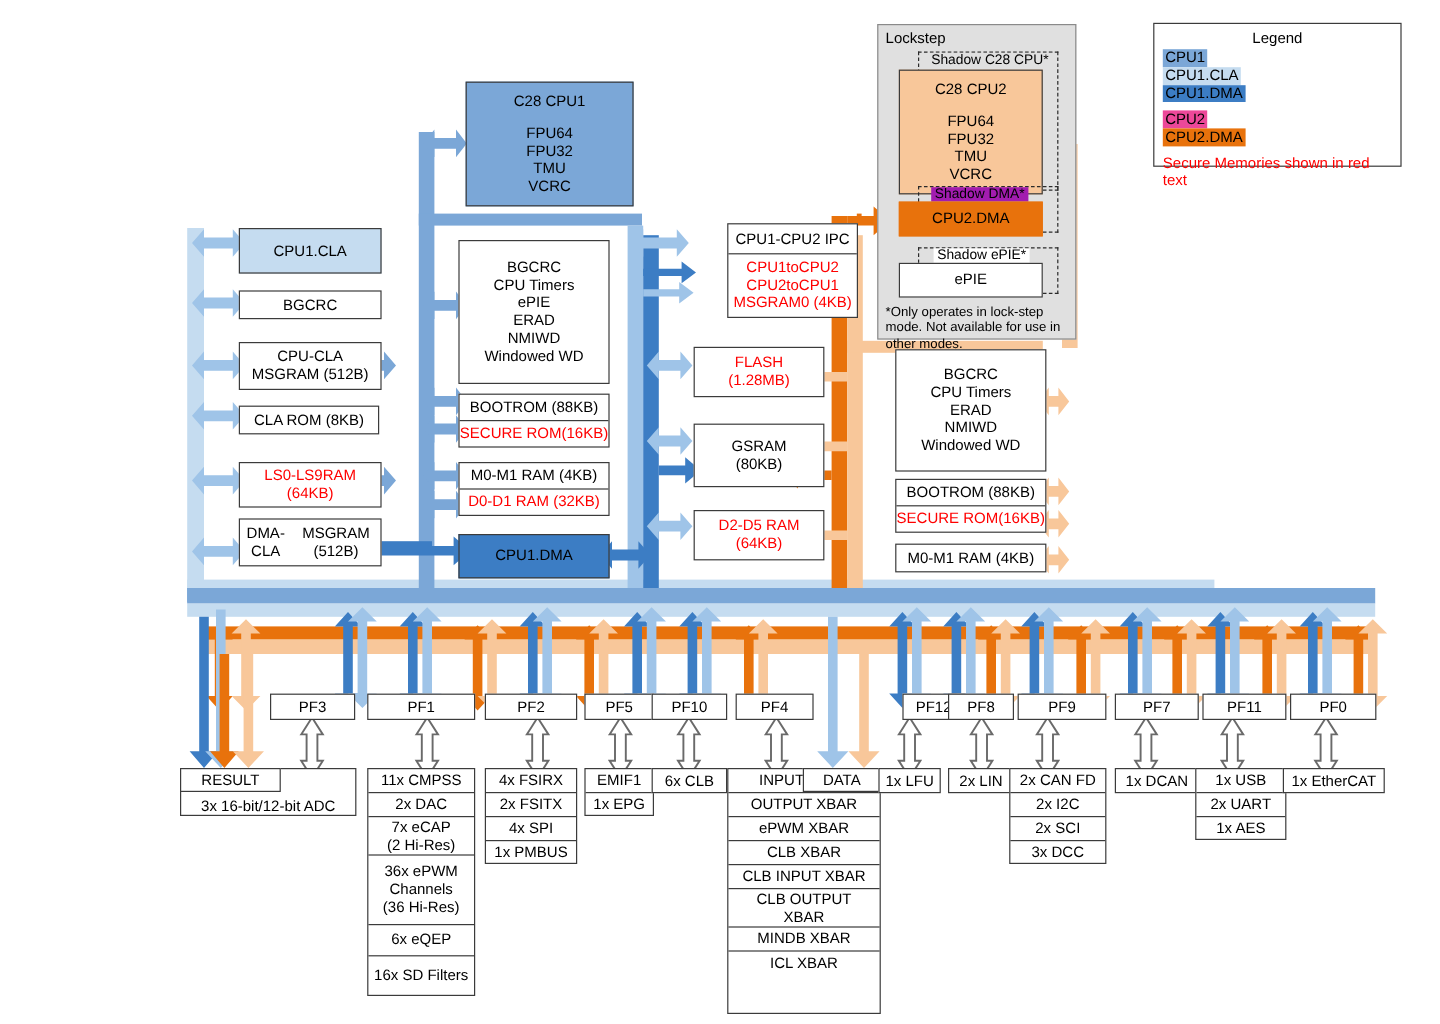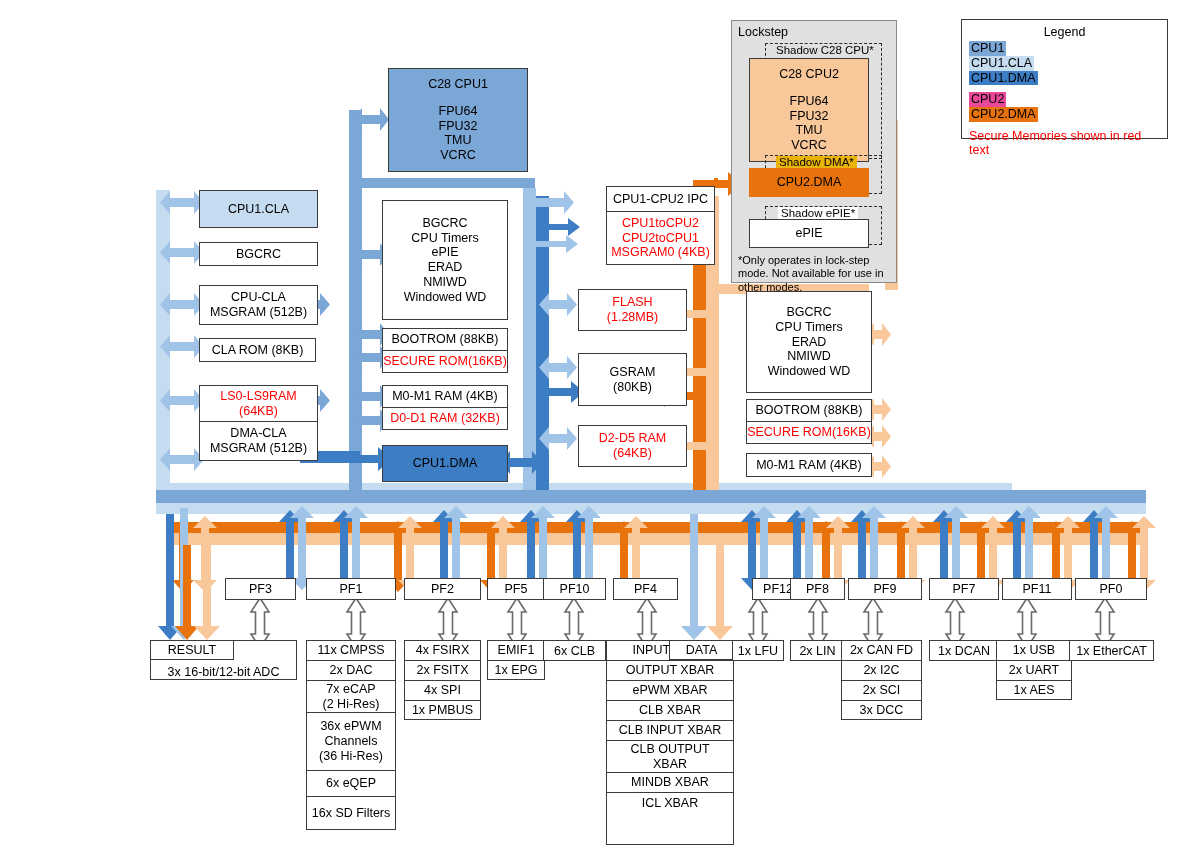--- a/index.html
+++ b/index.html
@@ -251,21 +251,21 @@
 <div class="box" style="left:199px;top:285px;width:119px;height:40px;flex-direction:column;">
   <div>CPU-CLA</div>
     <div>MSGRAM (512B)</div>
 </div>
 <div class="box" style="left:199px;top:338px;width:117px;height:24px;">
   <span>CLA ROM (8KB)</span>
 </div>
 <div class="box red" style="left:199px;top:385px;width:119px;height:38px;">
   <span>LS0-LS9RAM (64KB)</span>
 </div>
-<div class="box" style="left:199px;top:421px;width:119px;height:40px;flex-direction:column;">
+<div class="box" style="left:199px;top:432px;width:119px;height:40px;">
   <div>DMA-CLA</div>
     <div>MSGRAM (512B)</div>
 </div>
 
 <div class="stack" style="left:578px;top:186px;width:109px;height:79px;margin-left:28px;">
   <div style="height:25px;">CPU1-CPU2 IPC</div>
   <div class="red" style="height:52px;flex-direction:column;">
     <div>CPU1toCPU2</div>
     <div>CPU2toCPU1</div>
     <div>MSGRAM0 (4KB)</div>
@@ -292,21 +292,21 @@
 <div class="box" style="left:749px;top:58px;width:120px;height:104px;background:#F8C79A;flex-direction:column;">
   <div>C28 CPU2</div>
   <div style="height:12px;"></div>
   <div>FPU64</div>
   <div>FPU32</div>
   <div>TMU</div>
   <div>VCRC</div>
 </div>
 
 <div class="abs" style="left:765px;top:155px;width:117px;height:39px;border:1.5px dashed #2a2a2a;"></div>
-<div class="lbl" style="left:776px;top:156px;font-size:11.5px;background:#eab308;padding:0 3px;">Shadow DMA*</div>
+<div class="lbl" style="left:776px;top:156px;font-size:11.5px;background:#a21caf;padding:0 3px;">Shadow DMA*</div>
 <div class="box" style="left:749px;top:168px;width:120px;height:29px;background:#E8720C;border-color:#E8720C;">
   <span>CPU2.DMA</span>
 </div>
 
 <div class="abs" style="left:765px;top:206px;width:117px;height:39px;border:1.5px dashed #2a2a2a;"></div>
 <div class="lbl" style="left:778px;top:207px;font-size:11.5px;background:#fff;padding:0 3px;">Shadow ePIE*</div>
 <div class="box" style="left:749px;top:219px;width:120px;height:29px;">
   <span>ePIE</span>
 </div>
 

